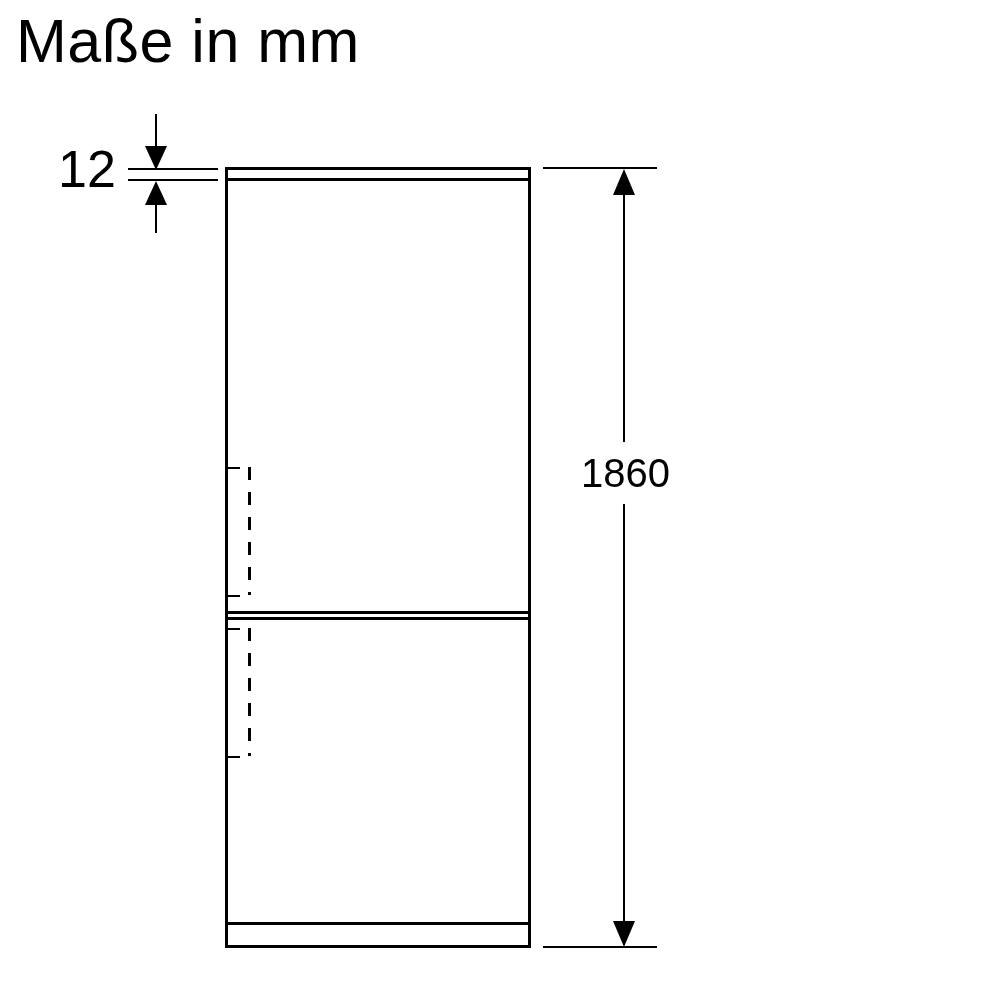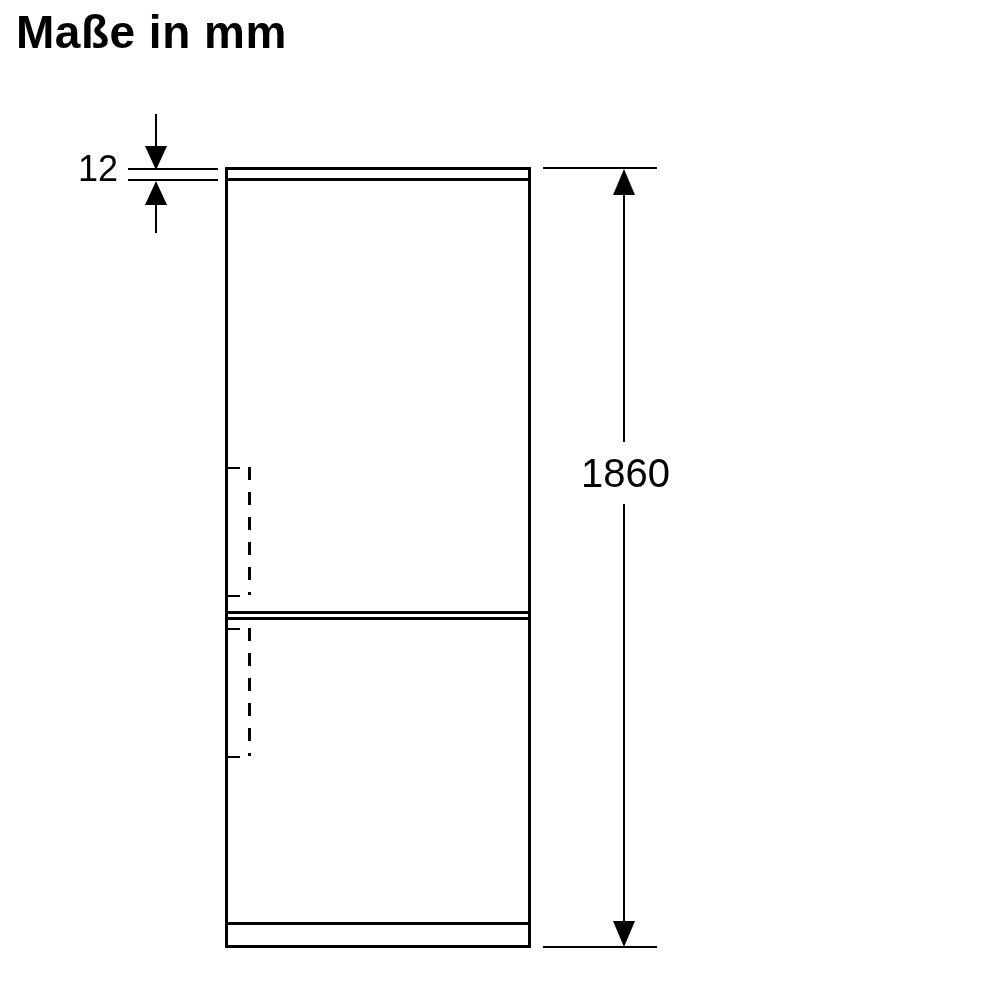--- a/index.html
+++ b/index.html
@@ -14,21 +14,21 @@
     background:var(--background);
     font-family:"Liberation Sans", sans-serif;
     color:var(--ink);
     overflow:hidden;
   }
   .group{position:absolute;inset:0;pointer-events:none;}
 
   
   .title{
     position:absolute;left:16px;top:6px;
-    font-size:46px;line-height:1.15;font-weight:700;
+    font-size:61px;line-height:1.15;font-weight:400;
     letter-spacing:0.5px;
     color:var(--ink);
     white-space:nowrap;
   }
 
   
   .fridge{
     position:absolute;left:225px;top:167px;
     width:306px;height:781px;
     border:3px solid var(--ink);
@@ -73,22 +73,21 @@
   .tri.up18{left:613px;top:169px;border-left:11px solid transparent;border-right:11px solid transparent;border-bottom:26px solid var(--ink);}
   .tri.down18{left:613px;top:921px;border-left:11px solid transparent;border-right:11px solid transparent;border-top:26px solid var(--ink);}
 
   .dim-label{
     position:absolute;
     color:var(--ink);
     white-space:nowrap;
   }
   .dim-label.label-12{
     left:58px;top:146px;width:60px;
-    font-size:36px;line-height:46px;
-    text-align:right;
+    font-size:52px;line-height:46px;
   }
   .dim-label.label-1860{
     left:553px;top:448px;width:145px;
     font-size:40px;line-height:50px;
     text-align:center;
     background:var(--background);
   }
 </style>
 </head>
 <body>

